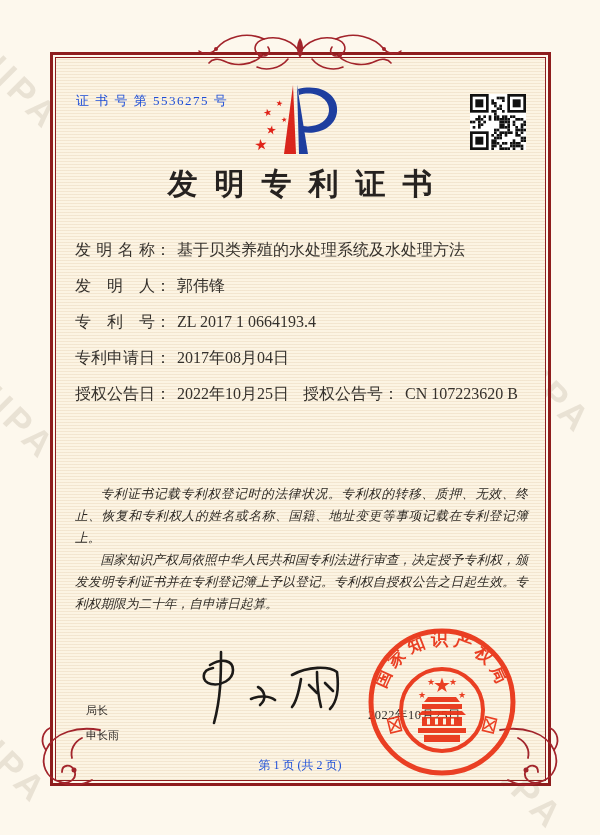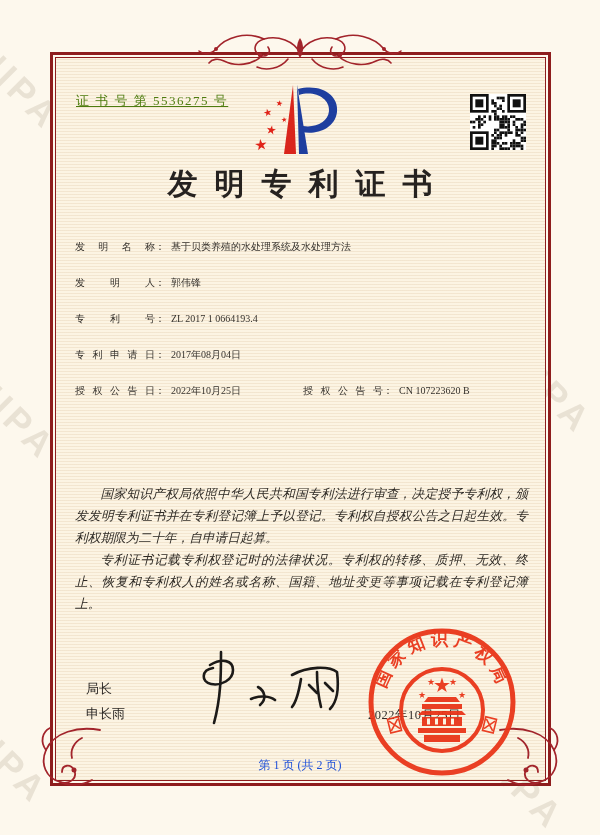--- a/index.html
+++ b/index.html
@@ -36,44 +36,44 @@
     background-color:#fcf4e3;
     background-image:repeating-linear-gradient(
       0deg,
       rgba(206,172,130,0.20) 0px, rgba(206,172,130,0.20) 1px,
       rgba(252,244,227,0)   1px, rgba(252,244,227,0)   3px);
   }
   .ornament-top{position:absolute;z-index:2;left:188px;top:29px;}
   .orn-bl{position:absolute;z-index:2;left:34px;top:724px;}
   .orn-br{position:absolute;z-index:2;left:494px;top:724px;transform:scaleX(-1);}
   
-  .cert-no{position:absolute;z-index:2;left:76px;top:92px;font-size:13px;letter-spacing:1.5px;color:#4d7c0f;text-decoration:underline;}
+  .cert-no{position:absolute;z-index:2;left:76px;top:92px;font-size:13px;letter-spacing:1.5px;color:#1d4ed8;}
   .logo{position:absolute;z-index:2;left:250px;top:82px;}
   .qr{position:absolute;z-index:2;left:470px;top:94px;width:56px;height:56px;}
   .title{
     position:absolute;z-index:2;left:0;top:164px;width:100%;
     text-align:center;font-size:30px;font-weight:bold;
     letter-spacing:17px;text-indent:17px;color:#262220;
   }
-  .fields{position:absolute;z-index:2;left:75px;top:240px;width:455px;font-size:10px;}
+  .fields{position:absolute;z-index:2;left:75px;top:240px;width:455px;font-size:16px;}
   .field-row{position:relative;height:18px;margin-bottom:18px;white-space:nowrap;}
   .flabel{display:inline-block;width:80px;text-align:justify;text-align-last:justify;color:#35312c;}
   .fcolon{margin-right:6px;}
   .fvalue{color:#35312c;}
   .fpair2{position:absolute;left:228px;top:0;}
   .body-text{
     position:absolute;z-index:2;left:75px;top:483px;width:453px;
     font-size:12.7px;line-height:22px;font-style:italic;color:#2e2a25;
     text-align:justify;
   }
   .body-text p{margin:0;text-indent:2em;}
   .signer{
-    position:absolute;z-index:2;left:86px;top:676px;
-    font-family:Liberation Serif, serif;
-    font-size:13px;line-height:25px;color:#2b2724;
+    position:absolute;z-index:2;left:86px;top:699px;
+    font-family:Liberation Mono, monospace;
+    font-size:11px;line-height:25px;color:#2b2724;
   }
   .signature{position:absolute;z-index:2;left:180px;top:645px;}
   .seal-date{
     position:absolute;z-index:2;left:368px;top:707px;
     font-size:12.5px;letter-spacing:0.5px;color:#2f2b27;
   }
   .seal{position:absolute;z-index:3;left:366px;top:626px;}
   .page-info{position:absolute;z-index:2;left:0;top:757px;width:100%;text-align:center;font-size:12px;color:#1d4ed8;}
   .footer-note{position:absolute;z-index:2;left:0;top:792px;width:100%;text-align:center;font-size:12.5px;font-style:italic;color:#2e2a25;}
 </style>
@@ -293,22 +293,22 @@
       <span>
         <span class="flabel">授权公告日</span><span class="fcolon">：</span><span class="fvalue">2022年10月25日</span>
       </span>
       <span class="fpair2">
         <span class="flabel">授权公告号</span><span class="fcolon">：</span><span class="fvalue">CN 107223620 B</span>
       </span>
     </div>
   </div>
 
   <div class="body-text">
+    <p>专利证书记载专利权登记时的法律状况。专利权的转移、质押、无效、终止、恢复和专利权人的姓名或名称、国籍、地址变更等事项记载在专利登记簿上。</p>
     <p>国家知识产权局依照中华人民共和国专利法进行审查，决定授予专利权，颁发发明专利证书并在专利登记簿上予以登记。专利权自授权公告之日起生效。专利权期限为二十年，自申请日起算。</p>
-    <p>专利证书记载专利权登记时的法律状况。专利权的转移、质押、无效、终止、恢复和专利权人的姓名或名称、国籍、地址变更等事项记载在专利登记簿上。</p>
   </div>
 
   <div class="signer">
     <div>局长</div>
     <div>申长雨</div>
   </div>
 
   <svg class="signature" width="170" height="88" viewBox="0 0 170 88">
     <g stroke="#1c1a18" fill="none" stroke-width="2.6" stroke-linecap="round" stroke-linejoin="round">
       <path d="M30,20 C42,13 53,15 53,25 C53,35 41,41 31,39 C21,37 21,25 33,23"></path>

